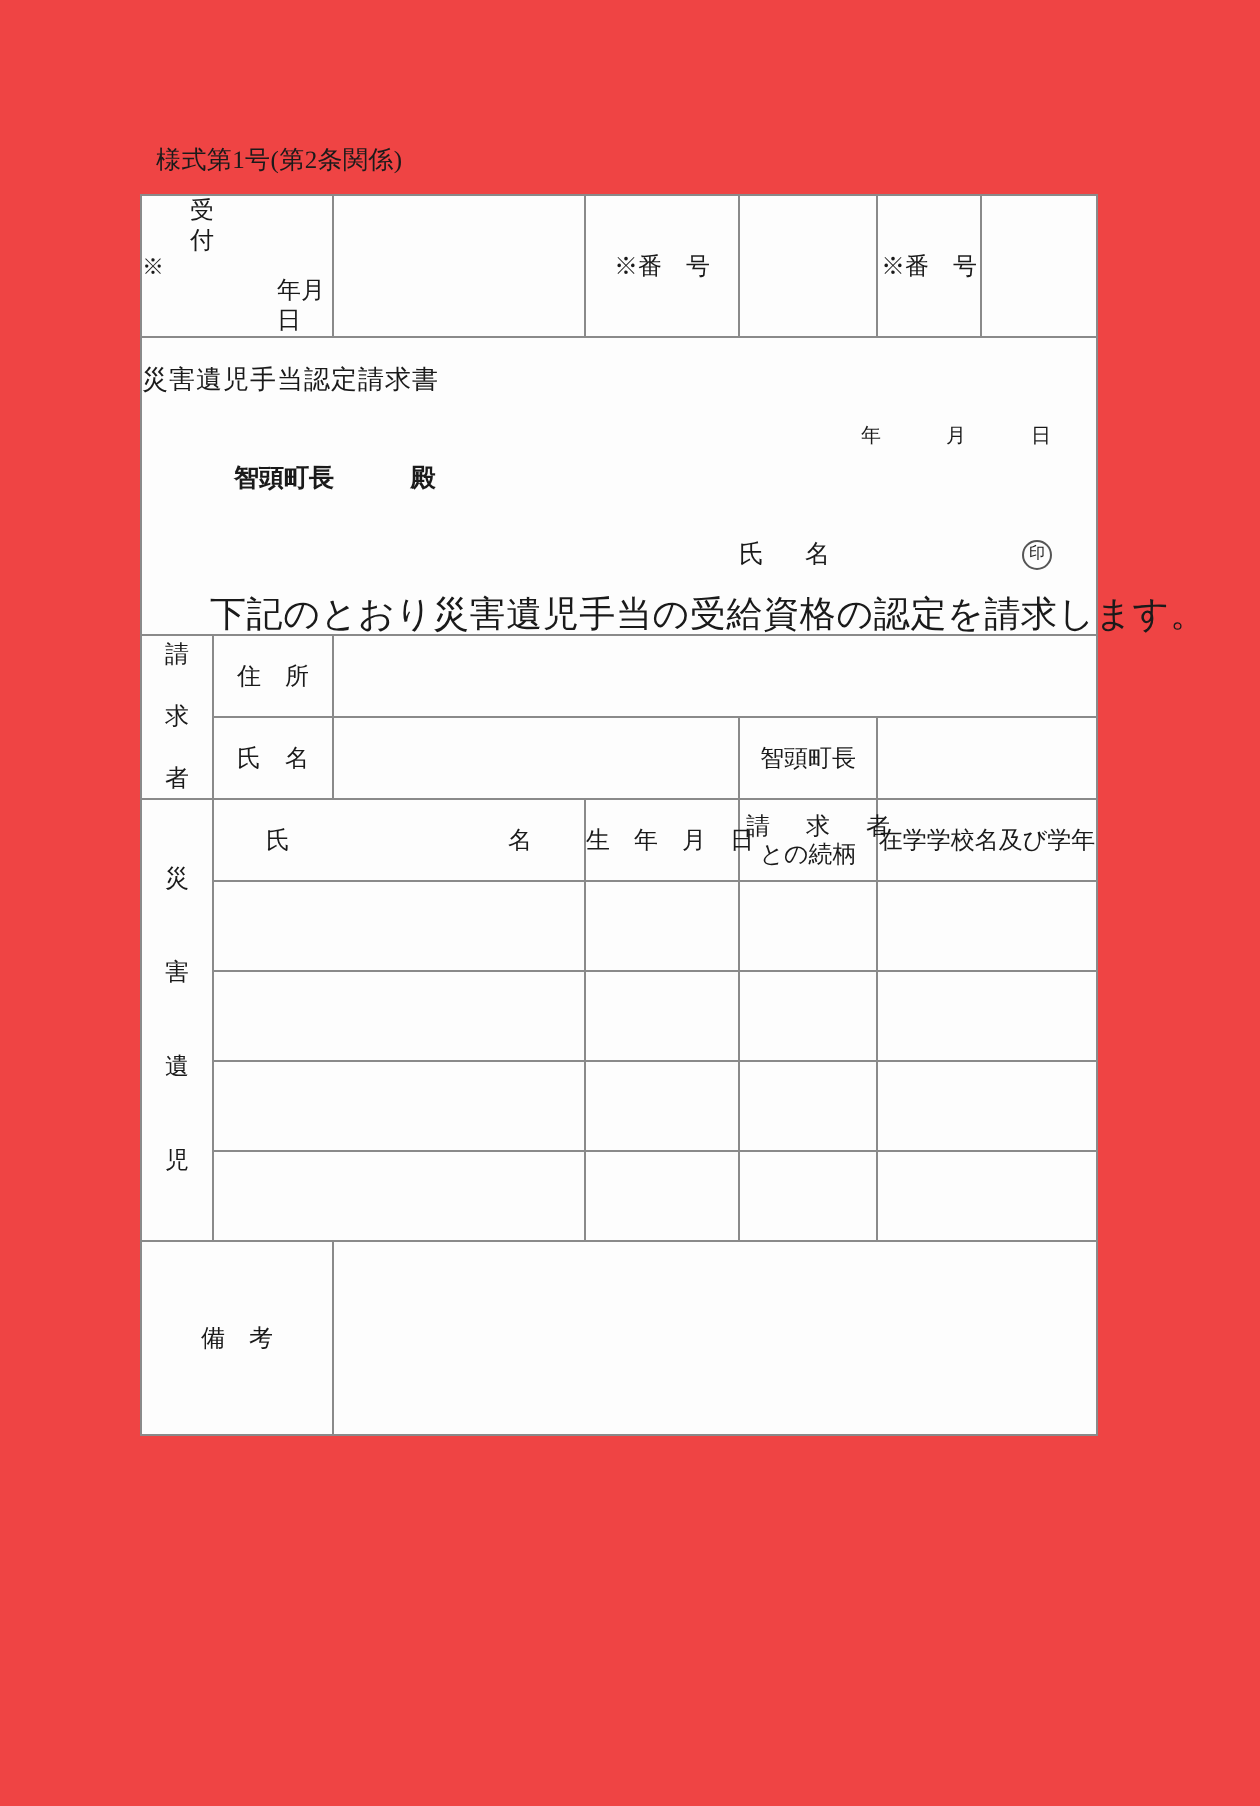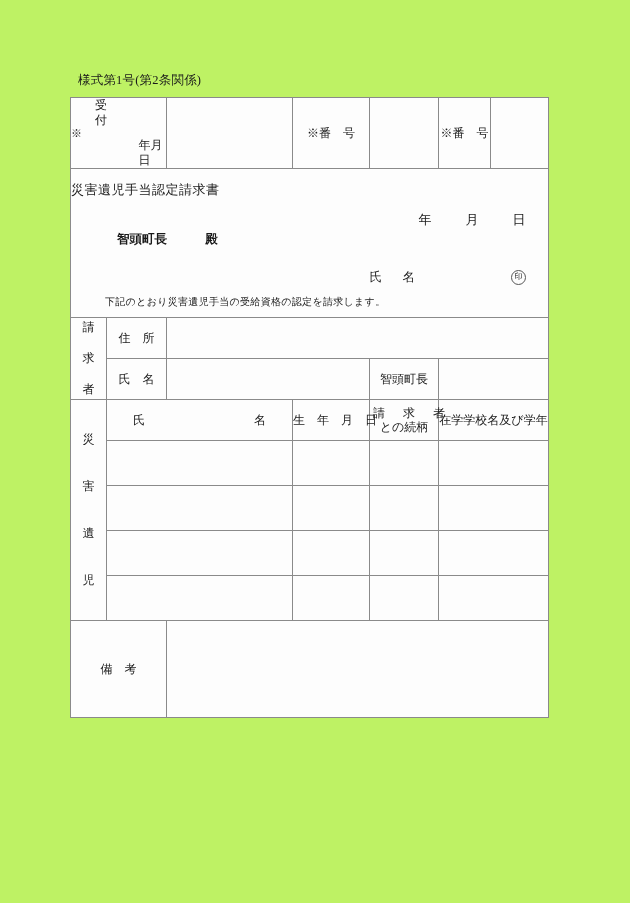--- a/index.html
+++ b/index.html
@@ -15,21 +15,21 @@
     font-family: "Liberation Serif", "DejaVu Serif", serif;
     color: #1a1a1a;
     overflow: hidden;
   }
 
   .page {
     position: absolute;
     left: 0; top: 0;
     width: 630px;
     height: 903px;
-    background: #bef264;
+    background: #ef4444;
   }
 
   
   .form-number {
     position: absolute;
     left: 78px;
     top: 72px;
     font-size: 12.5px;
     letter-spacing: 0.2px;
     white-space: nowrap;
@@ -91,21 +91,21 @@
     left: 0; right: 0;
     top: 12px;
     text-align: left;
     font-size: 13px;
     letter-spacing: 0.5px;
   }
   .date-line {
     position: absolute;
     right: 22px;
     top: 42px;
-    font-size: 13px;
+    font-size: 10px;
     letter-spacing: 0.5px;
   }
   .date-line .gap { display: inline-block; width: 26px; }
   .addressee {
     position: absolute;
     left: 46px;
     top: 62px;
     font-size: 12.5px;
     font-weight: bold;
   }
@@ -127,21 +127,21 @@
     width: 13px; height: 13px;
     line-height: 12px;
     text-align: center;
     font-size: 8px;
     display: inline-block;
   }
   .statement {
     position: absolute;
     left: 34px;
     top: 126px;
-    font-size: 10px;
+    font-size: 18px;
     letter-spacing: 0.3px;
     white-space: nowrap;
   }
 
   
   .vlabel {
     width: 36px;
     text-align: center;
     font-size: 12px;
   }

